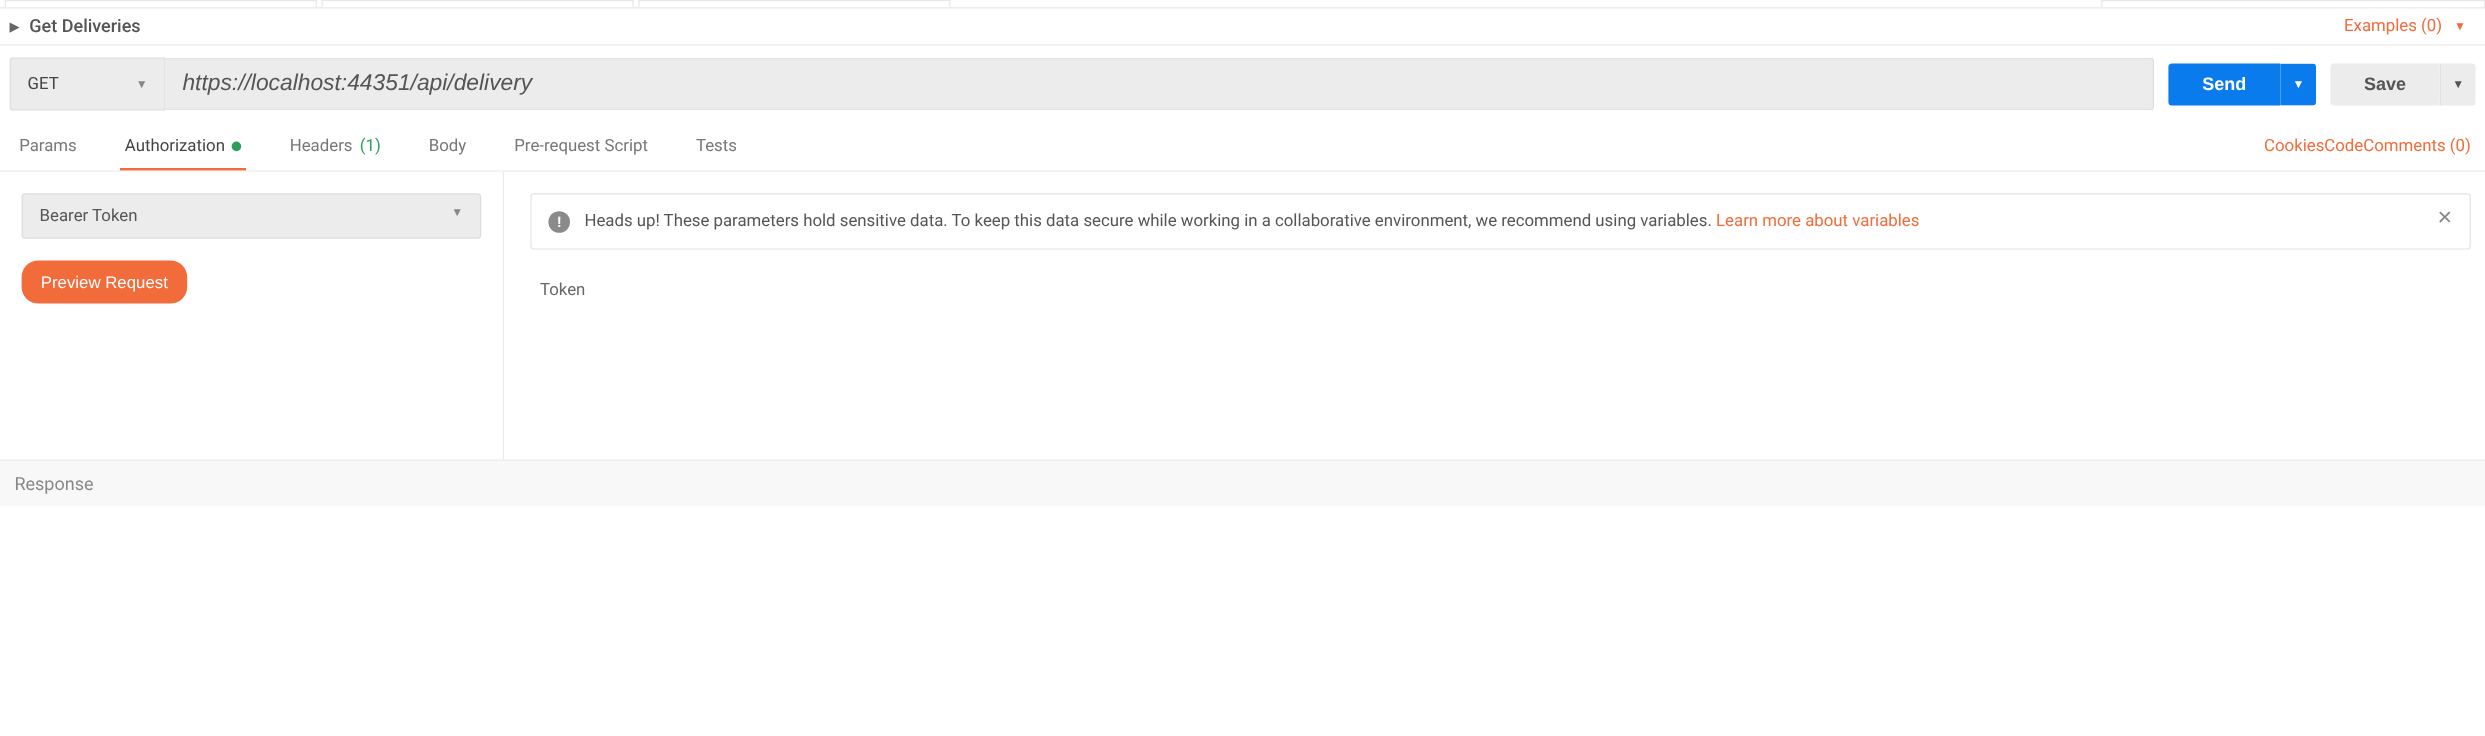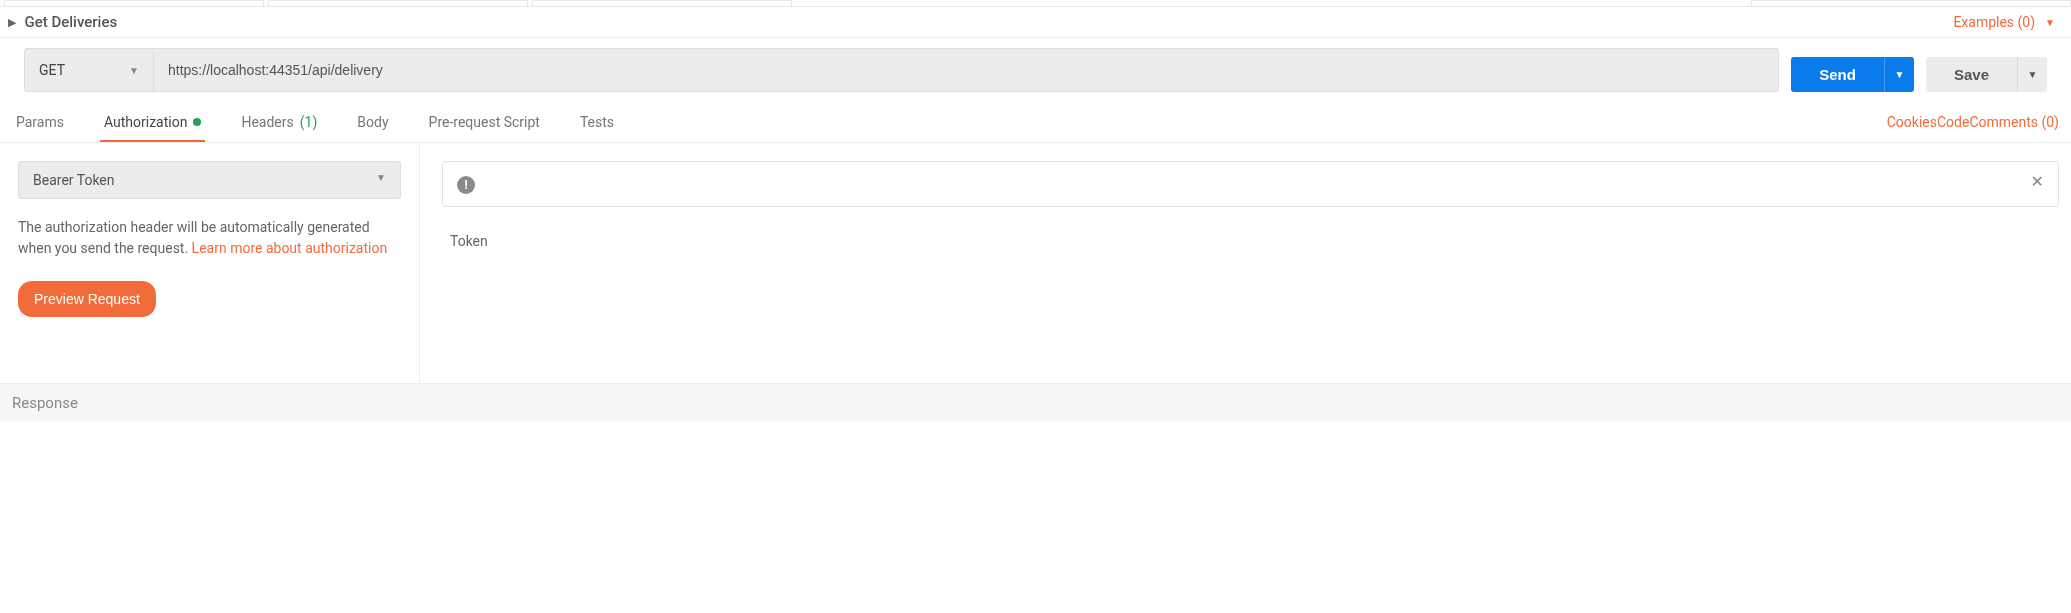--- a/index.html
+++ b/index.html
@@ -53,22 +53,22 @@
     padding-right: 8px;
   }
   .examples-caret {
     font-size: 10px;
     color: #f26b3a;
   }
 
   .url-row {
     display: flex;
     gap: 12px;
-    padding: 10px 24px;
-    align-items: flex-end;
+    padding: 10px 8px;
+    align-items: center;
   }
   .method-select {
     width: 130px;
     background: #ececec;
     border: 1px solid #ddd;
     border-radius: 3px 0 0 3px;
     display: flex;
     align-items: center;
     padding: 0 14px;
     font-size: 14px;
@@ -78,24 +78,25 @@
     height: 44px;
   }
   .method-caret { font-size: 10px; color: #888; }
   .url-input {
     flex: 1;
     background: #ececec;
     border: 1px solid #ddd;
     border-left: none;
     border-radius: 0 3px 3px 0;
     padding: 0 14px;
-    font-size: 14px;
+    font-size: 19px;
     color: #555;
     height: 44px;
     margin-left: -12px;
+    font-style: italic;
   }
   .split-btn {
     display: flex;
     height: 35px;
   }
   .btn-main {
     display: flex;
     align-items: center;
     padding: 0 28px;
     font-size: 15px;
@@ -340,29 +341,29 @@
     <a>Comments (0)</a>
   </div>
 </div>
 
 <div class="auth-body">
   <div class="auth-left">
     <div class="type-select">
       <span>Bearer Token</span>
       <span class="method-caret">▼</span>
     </div>
-    <div class="help-text">
-      <span>The authorization header will be automatically generated when you send the request. </span><a>Learn more about authorization</a>
-    </div>
     <button class="preview-btn">Preview Request</button>
   </div>
 
   <div class="auth-right">
     <div class="info-banner">
       <div class="info-icon">!</div>
+      <div>
+        <span>Heads up! These parameters hold sensitive data. To keep this data secure while working in a collaborative environment, we recommend using variables. </span><a>Learn more about variables</a>
+      </div>
       <div class="info-close">✕</div>
     </div>
     <div class="token-row">
       <div class="token-label">Token</div>
     </div>
   </div>
 </div>
 
 <div class="response-bar">
   <span>Response</span>

